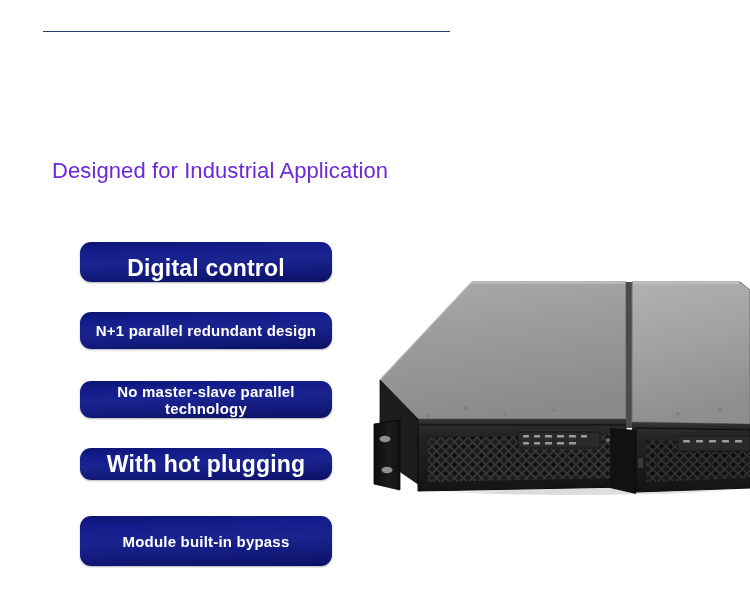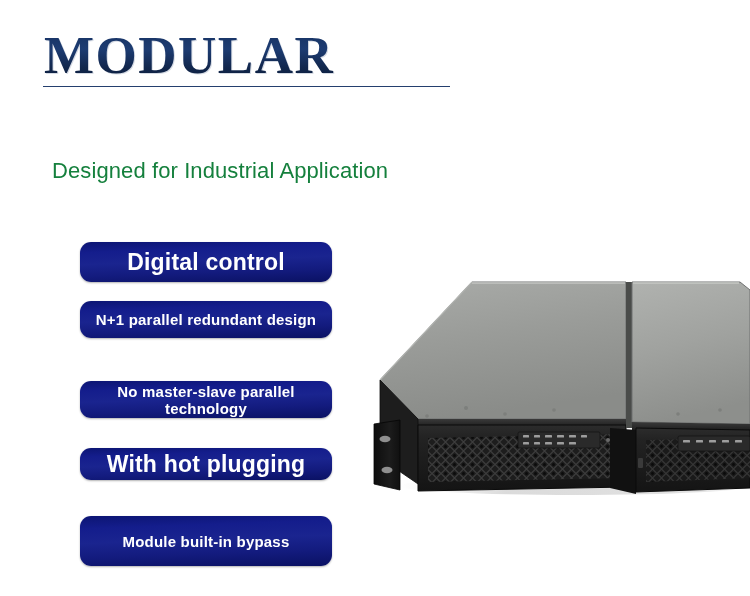--- a/index.html
+++ b/index.html
@@ -62,21 +62,21 @@
     background-clip: text;
     color: transparent;
     -webkit-text-fill-color: transparent;
     filter: drop-shadow(1px 1px 0px rgba(210,215,225,0.9));
   }
   .subtitle {
     position: absolute;
     left: 52px;
     top: 158px;
     font-size: 22px;
-    color: #15803d;
+    color: #6d28d9;
     letter-spacing: 0.1px;
     font-weight: normal;
     text-align: center;
   }
 
   
   .pill-stack {
     position: absolute;
     left: 80px;
     top: 242px;
@@ -100,43 +100,42 @@
                 #1a248f 47%,
                 #131b7e 72%,
                 #0a1163 100%);
     box-shadow: 0 1px 2px rgba(0,0,0,0.30);
     letter-spacing: 0.2px;
     padding: 0 8px;
   }
   .pill-lg { font-size: 23px; }
   .pill-sm { font-size: 15px; }
 
-  .pill-1 { top: 0px;   height: 40px; }
-  .pill-2 { top: 59px;  height: 37px; text-align: right; }
+  .pill-1 { top: 0px;   height: 40px; align-items: flex-end; }
+  .pill-2 { top: 70px;  height: 37px; text-align: right; }
   .pill-3 { top: 139px; height: 37px; }
   .pill-4 { top: 206px; height: 32px; }
   .pill-5 { top: 274px; height: 50px; }
 
   
   .product {
     position: absolute;
     left: 360px;
     top: 262px;
     width: 390px;
     height: 244px;
   }
   .product svg { display: block; }
 </style>
 </head>
 <body>
 
 <div id="poster">
 
   <div class="headline-block">
-    <div class="headline-1">MODULAR</div>
     <div class="headline-rule"></div>
   </div>
 
   <div class="subtitle">Designed for Industrial Application</div>
 
   <div class="pill-stack">
     <div class="pill pill-1 pill-lg">
       <span>Digital control</span>
     </div>
     <div class="pill pill-2 pill-sm">

